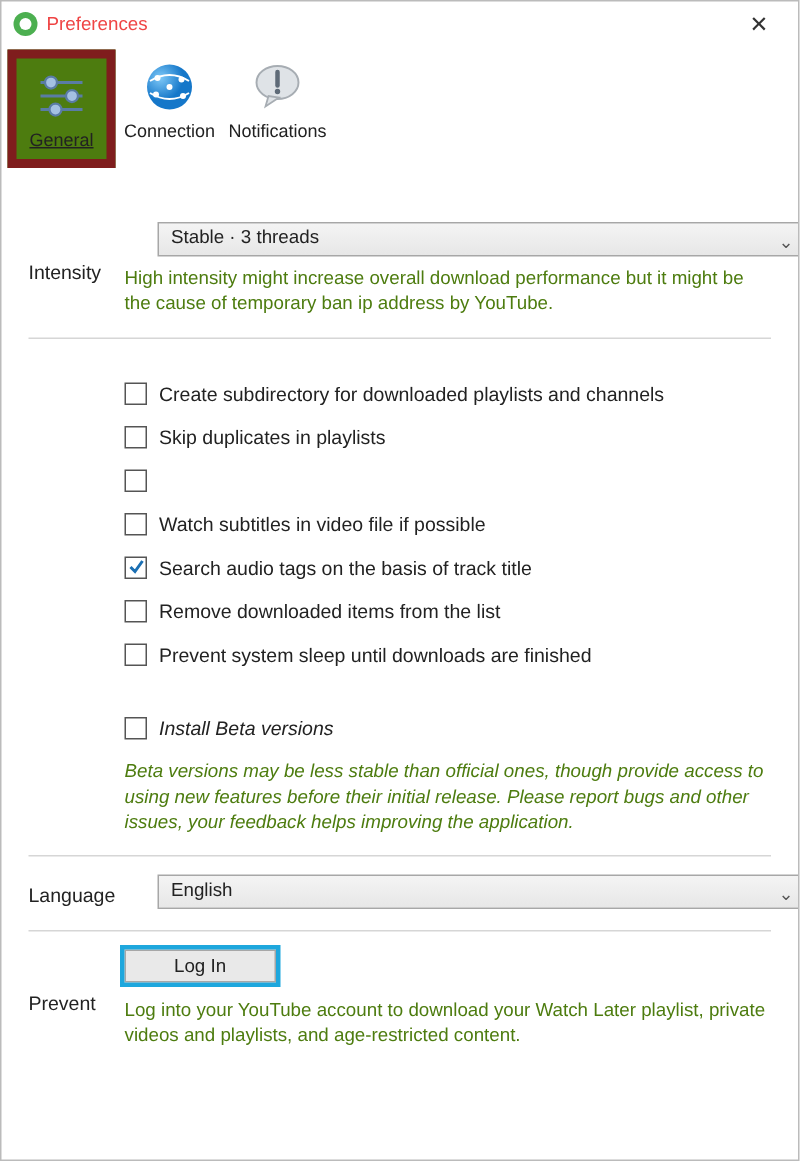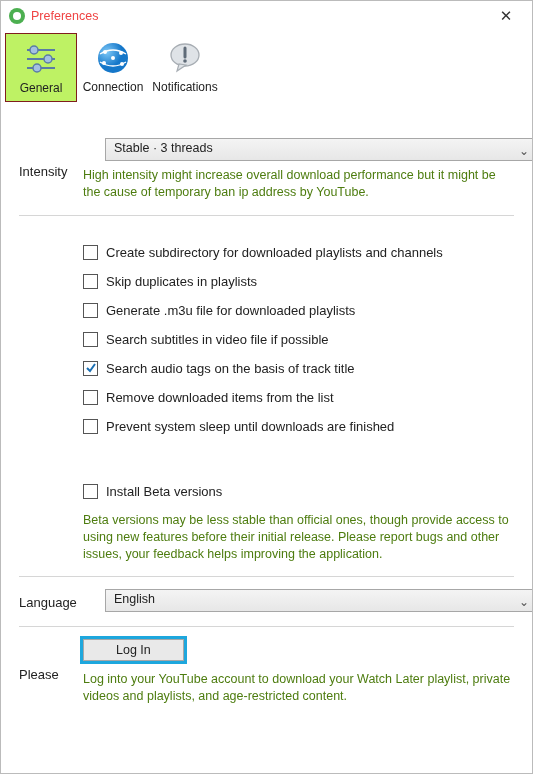--- a/index.html
+++ b/index.html
@@ -6,21 +6,21 @@
   body { margin:0; background:#fff; width:533px; height:774px; border:1px solid #bbb; position:relative; }
 
   .titlebar { display:flex; align-items:center; height:30px; padding:0 6px 0 8px; }
   .titlebar .appicon { width:16px; height:16px; border-radius:50%; background:#4caf50; display:inline-flex; align-items:center; justify-content:center; margin-right:6px; }
   .titlebar .appicon-inner { width:8px;height:8px;border-radius:50%;background:#fff; }
   .titlebar .title { font-size:12.5px; color:#ef4444; flex:1; }
   .titlebar .close { width:40px; text-align:center; font-size:15px; color:#333; cursor:default; font-weight:300; }
 
   .toolbar { display:flex; padding:2px 4px 0 4px; }
   .tool { width:72px; text-align:center; font-size:12px; color:#222; padding:5px 0 6px; }
-  .tool.selected { background:#bef264; border:1px solid #7f1d1d; }
+  .tool.selected { background:#4d7c0f; border:6px solid #7f1d1d;text-decoration:underline; }
   .tool .iconwrap { height:40px; display:flex; align-items:center; justify-content:center; margin-bottom:2px;}
   .tool .label { font-size:12px; }
 
   .content { padding:10px 18px 0 18px; font-size:12.5px; color:#222; }
 
   .row { display:flex; align-items:center; margin-top:12px; }
   .row .lbl { width:64px; padding-top:4px; font-size:13px; }
   .row .body { flex:1; }
 
   .dropdown { width:100%; height:23px; border:1px solid #a7a7a7; background:linear-gradient(#f4f4f4,#e7e7e7); padding:2px 20px 2px 8px; font-size:12.5px; position:relative;margin-left:22px; }
@@ -29,21 +29,21 @@
   .hint { margin-top:6px; font-size:12.5px; line-height:1.35; color:#4d7c0f; }
 
   hr.sep { border:none; border-top:1px solid #d6d6d6; margin:14px 0 0 0; }
 
   .chk-list { padding:10px 0 0 0; }
   .chk { display:flex; align-items:center; height:29px; font-size:13px; cursor:default; }
   .chk .box { width:15px; height:15px; border:1px solid #555; margin-right:8px; display:flex; align-items:center; justify-content:center; background:#fff; }
   .chk .box svg { display:none; }
   .chk.checked .box svg { display:block; }
   
-  .beta-block { margin-top:36px; }
+  .beta-block { margin-top:20px;font-style:italic; }
 
   .btn { display:inline-block; min-width:82px; padding:3px 32px; background:#e9e9e9; border:1px solid #a7a7a7; font-size:12.5px; text-align:center; }
   .btn.hl { outline:3px solid #1ea7dd; outline-offset:0; }
 </style>
 </head>
 <body>
 
 <div class="titlebar">
   <span class="appicon">
       <span class="appicon-inner"></span>
@@ -122,25 +122,24 @@
           <div class="chk">
             <span class="box"></span>
             <span>Create subdirectory for downloaded playlists and channels</span>
           </div>
           <div class="chk">
             <span class="box"></span>
             <span>Skip duplicates in playlists</span>
           </div>
           <div class="chk">
             <span class="box"></span>
-            <span>Generate .m3u file for downloaded playlists</span>
           </div>
           <div class="chk">
             <span class="box"></span>
-            <span>Search subtitles in video file if possible</span>
+            <span>Watch subtitles in video file if possible</span>
           </div>
           <div class="chk checked">
             <span class="box">
               <svg width="12" height="12" viewBox="0 0 12 12">
                 <path d="M2 6 L5 9 L10 2" stroke="#1b6fb3" stroke-width="2" fill="none"></path>
               </svg>
             </span>
             <span>Search audio tags on the basis of track title</span>
           </div>
           <div class="chk">
@@ -173,20 +172,20 @@
       <div class="dropdown">
         <span>English</span>
         <span class="chev">⌄</span>
       </div>
     </div>
   </div>
 
   <hr class="sep">
 
   <div class="row">
-    <div class="lbl">Please</div>
+    <div class="lbl">Prevent</div>
     <div class="body">
       <span class="btn hl">Log In</span>
       <div class="hint" style="margin-top:10px;">Log into your YouTube account to download your Watch Later playlist, private videos and playlists, and age-restricted content.</div>
     </div>
   </div>
 
 </div>
 
 </body></html>

